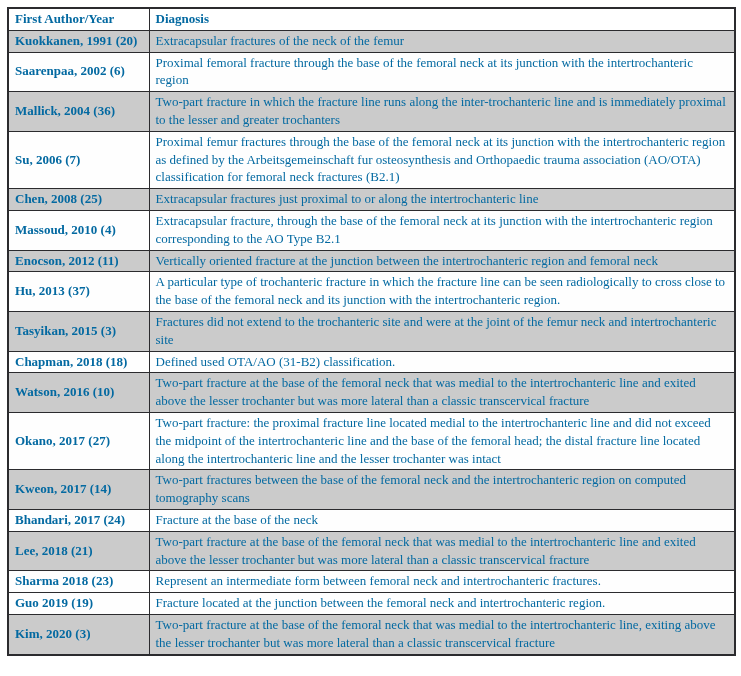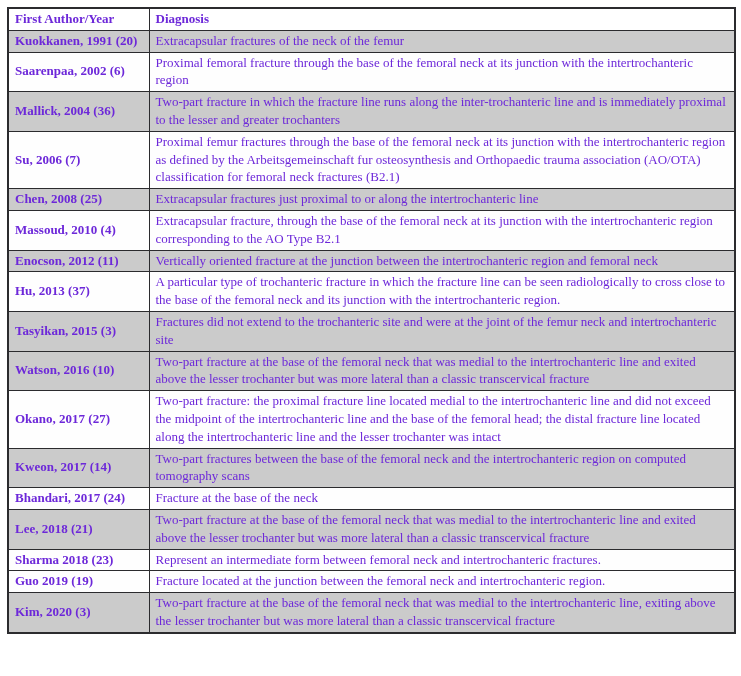--- a/index.html
+++ b/index.html
@@ -20,21 +20,21 @@
     border-collapse: collapse;
     width: 727px;
     table-layout: fixed;
     border: 2px solid #2b2b2e;
   }
   table.diag-table th,
   table.diag-table td {
     border: 1px solid #2b2b2e;
     font-size: 13px;
     line-height: 17.8px;
-    color: #6d28d9;
+    color: #0369a1;
     padding: 1px 6px 2px 6px;
     vertical-align: middle;
     text-align: left;
     overflow: hidden;
   }
   col.c-author { width: 141px; }
   col.c-diag   { width: 586px; }
   th.hdr {
     font-weight: bold;
     background: #ffffff;
@@ -103,20 +103,24 @@
   <tr class="plain">
     <td class="author-cell">Hu, 2013 (37)</td>
     <td class="diagnosis-cell">A particular type of trochanteric fracture in which the fracture line can be seen radiologically to cross close to the base of the femoral neck and its junction with the intertrochanteric region.</td>
   </tr>
 
   <tr class="shaded">
     <td class="author-cell">Tasyikan, 2015 (3)</td>
     <td class="diagnosis-cell">Fractures did not extend to the trochanteric site and were at the joint of the femur neck and intertrochanteric site</td>
   </tr>
 
+  <tr class="plain">
+    <td class="author-cell">Chapman, 2018 (18)</td>
+    <td class="diagnosis-cell">Defined used OTA/AO (31-B2) classification.</td>
+  </tr>
 
   <tr class="shaded">
     <td class="author-cell">Watson, 2016 (10)</td>
     <td class="diagnosis-cell">Two-part fracture at the base of the femoral neck that was medial to the intertrochanteric line and exited above the lesser trochanter but was more lateral than a classic transcervical fracture</td>
   </tr>
 
   <tr class="plain">
     <td class="author-cell">Okano, 2017 (27)</td>
     <td class="diagnosis-cell">Two-part fracture: the proximal fracture line located medial to the intertrochanteric line and did not exceed the midpoint of the intertrochanteric line and the base of the femoral head; the distal fracture line located along the intertrochanteric line and the lesser trochanter was intact</td>
   </tr>

